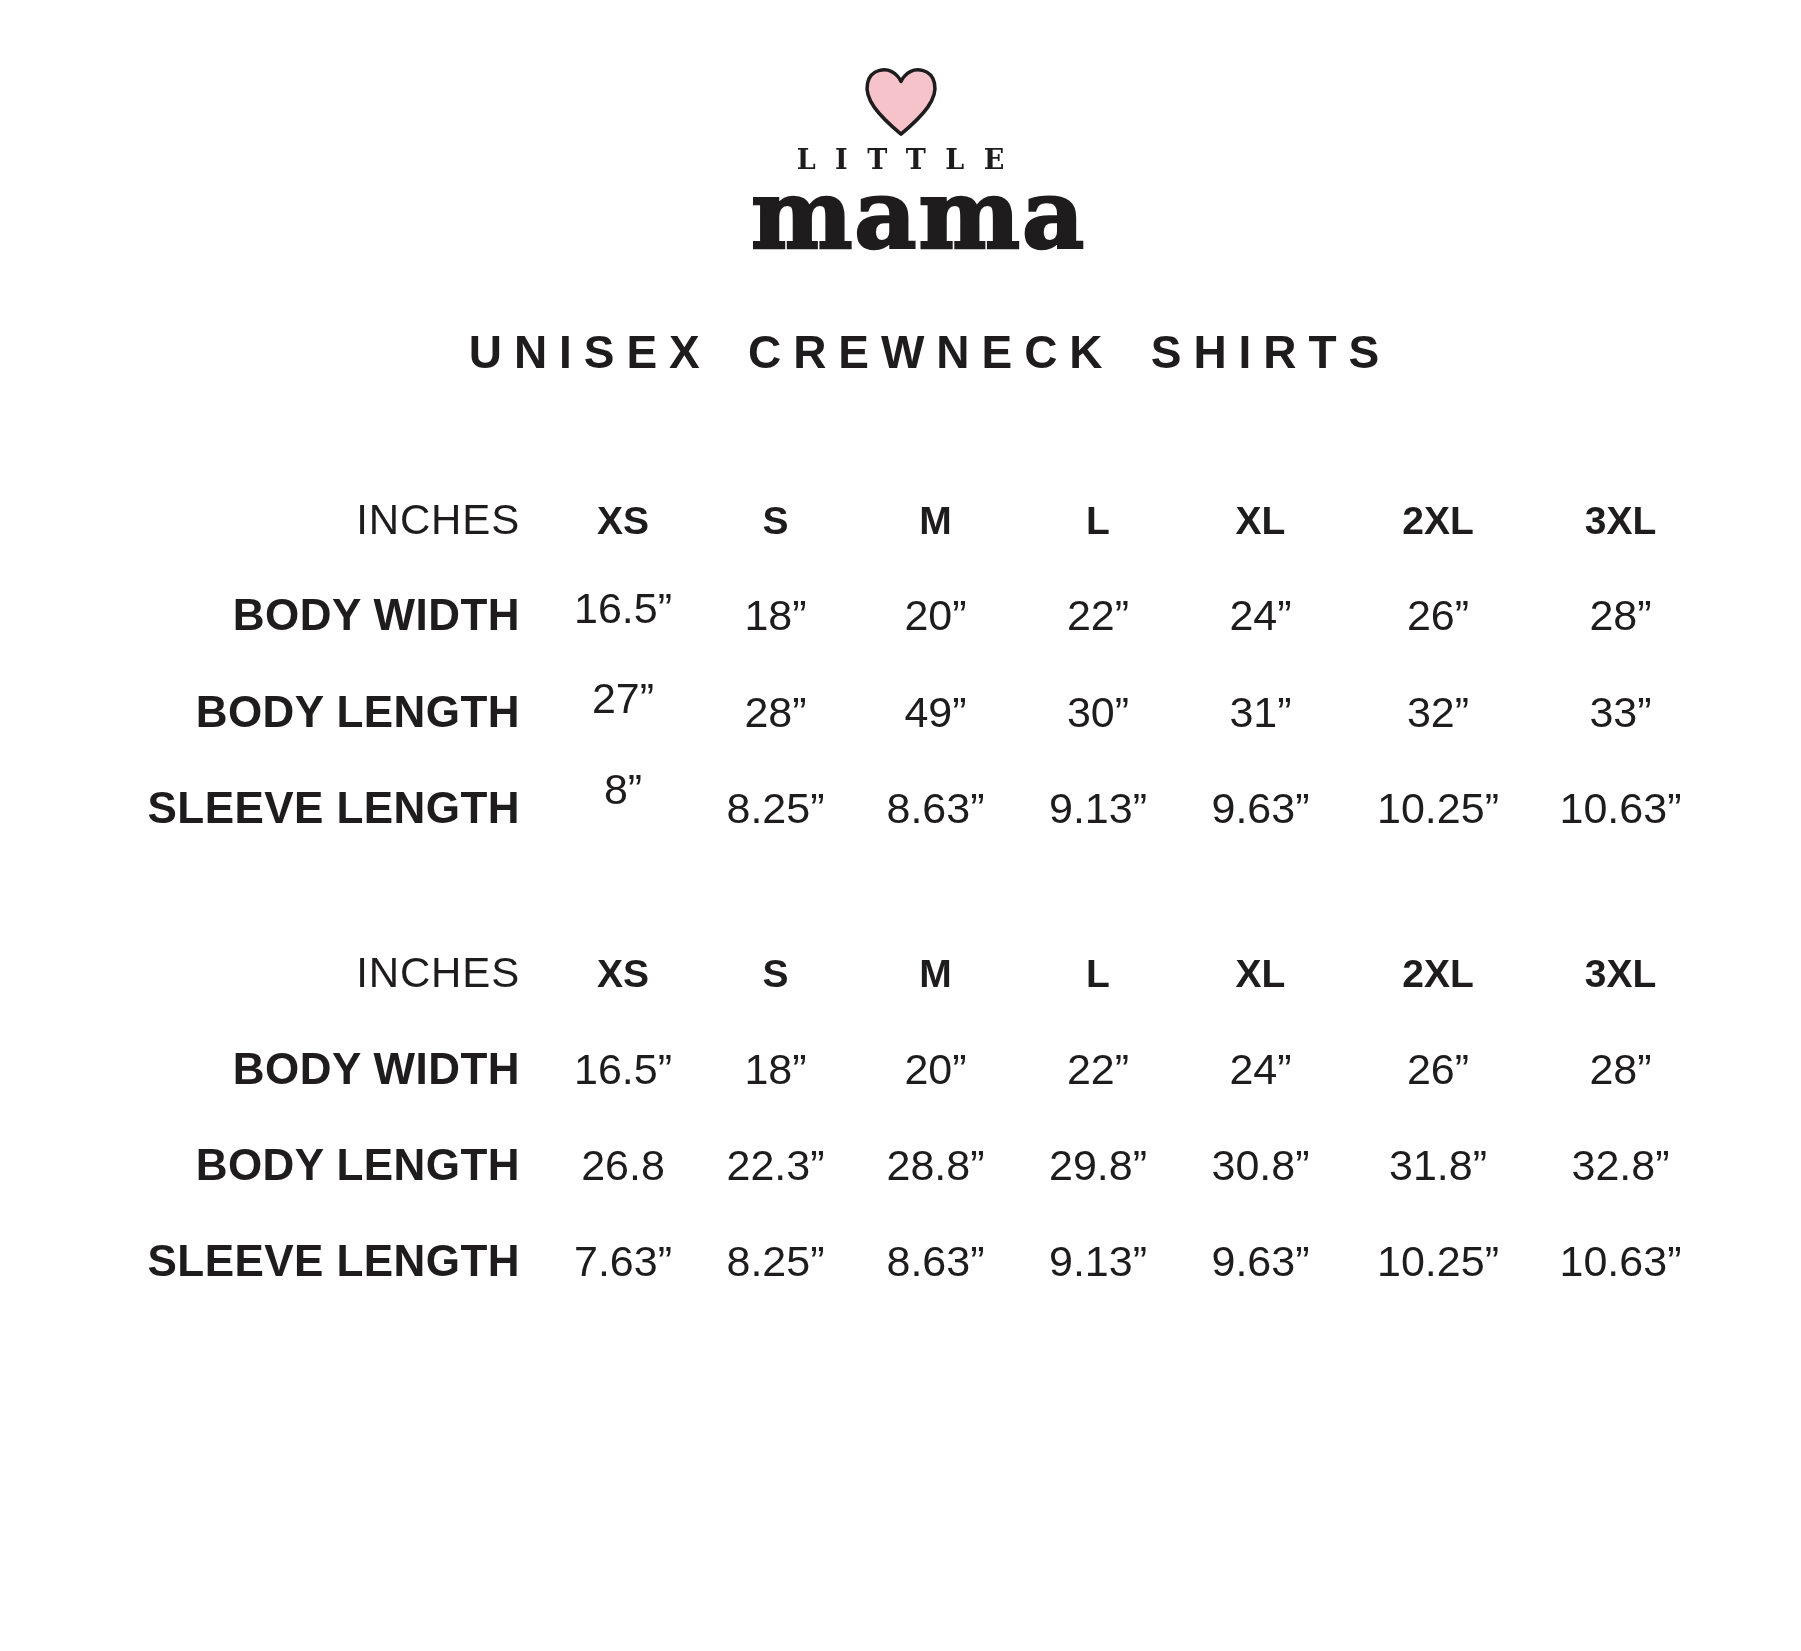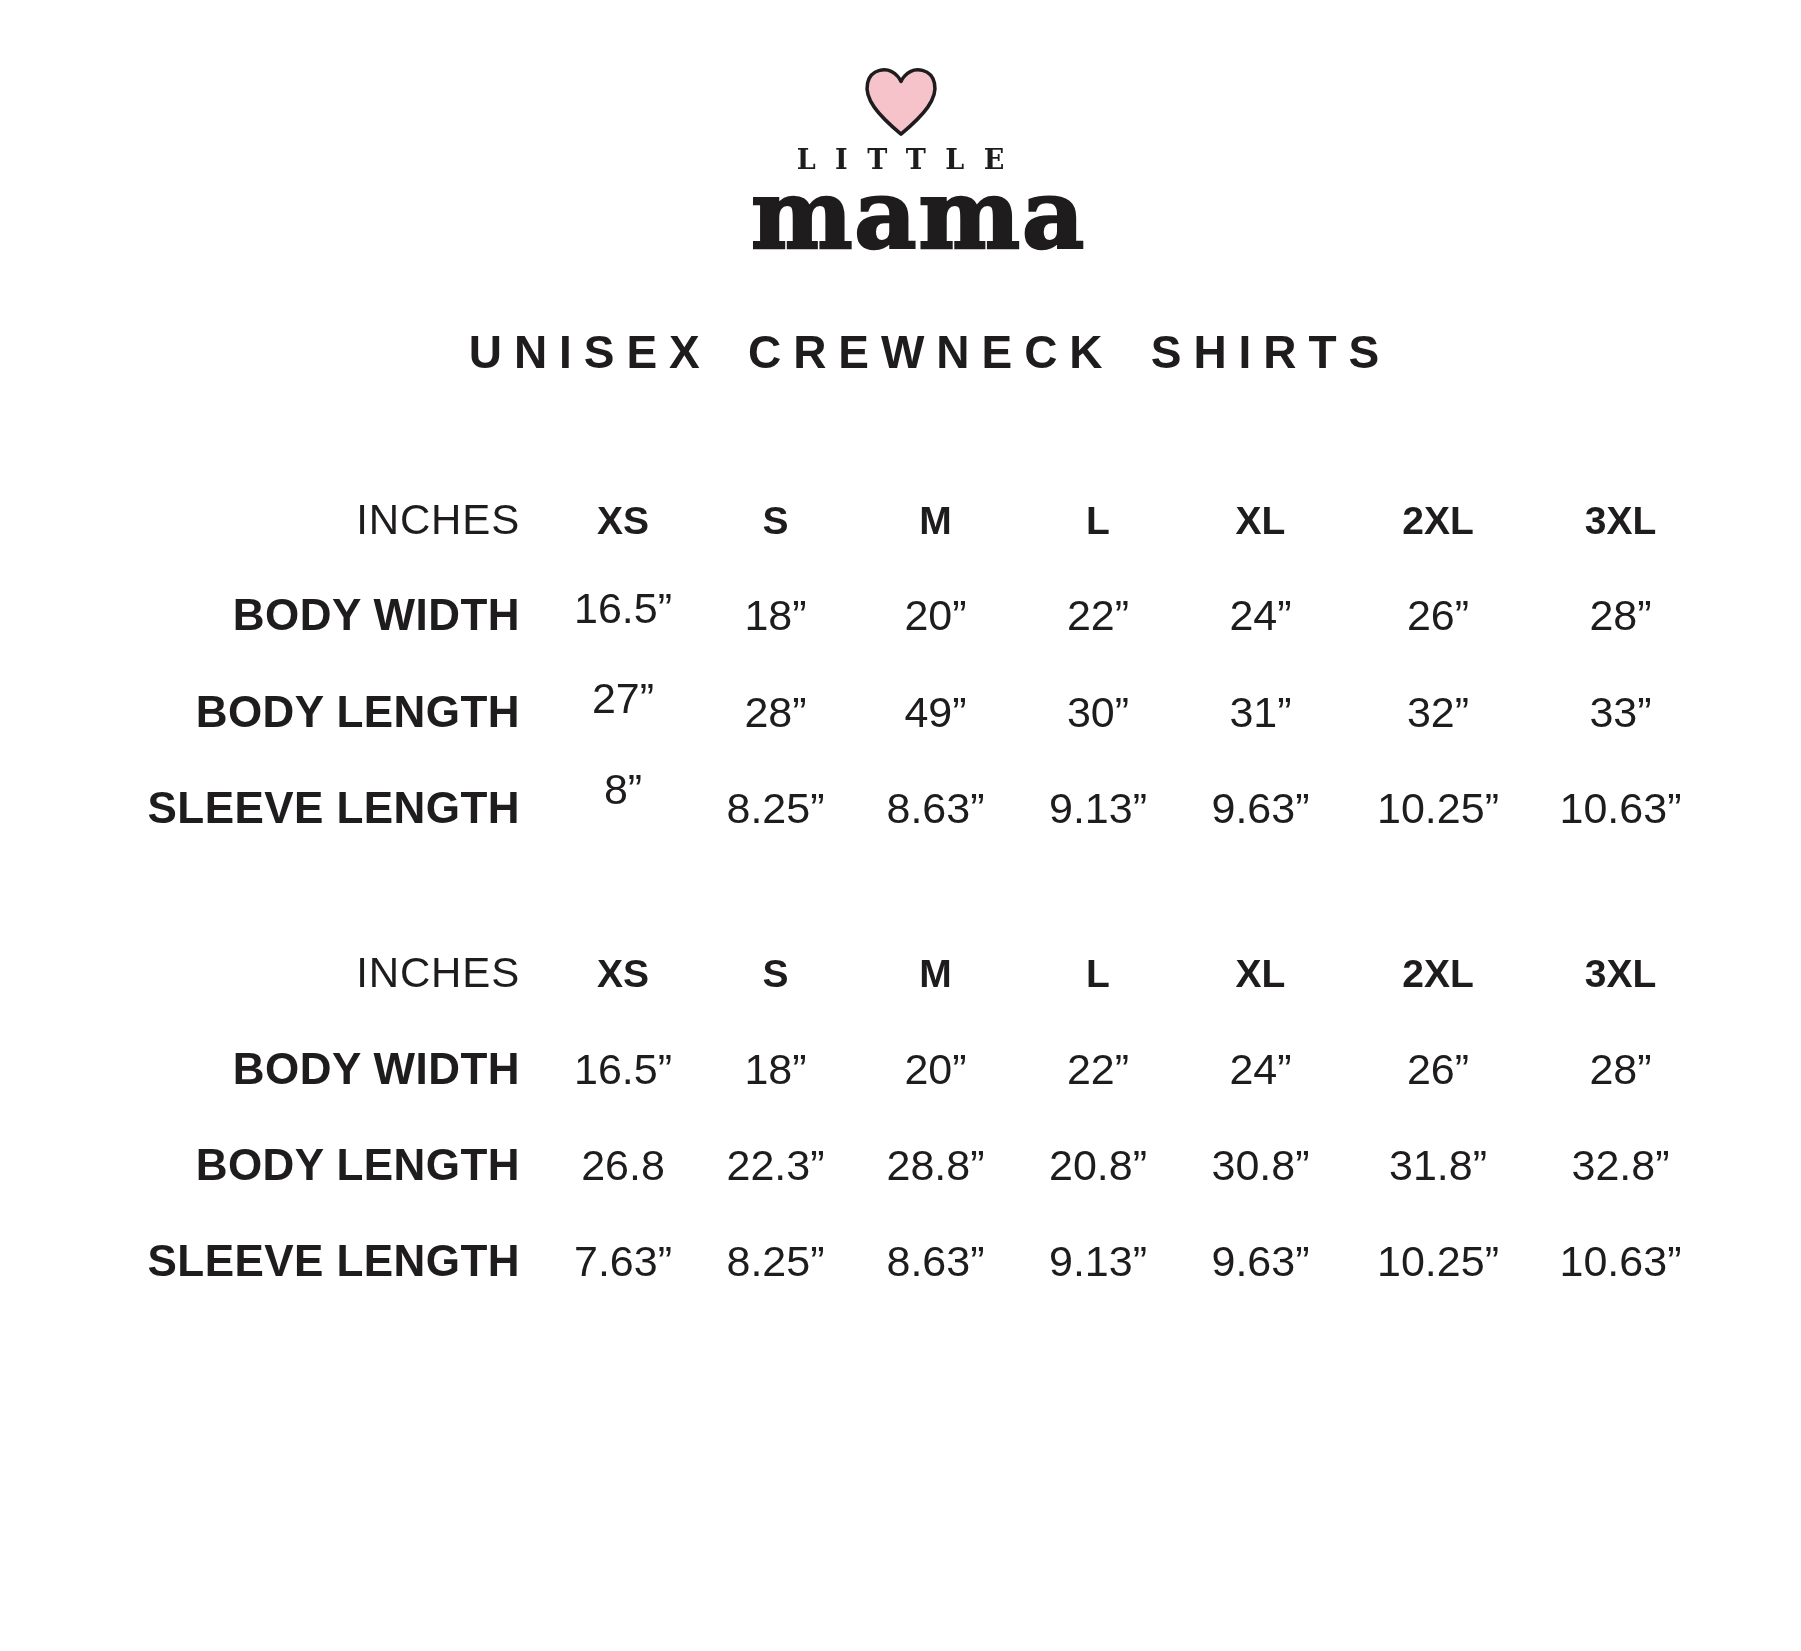--- a/index.html
+++ b/index.html
@@ -153,21 +153,21 @@
       <div class="cell value">20”</div>
       <div class="cell value">22”</div>
       <div class="cell value">24”</div>
       <div class="cell value">26”</div>
       <div class="cell value">28”</div>
 
       <div class="cell label">BODY LENGTH</div>
       <div class="cell value">26.8</div>
       <div class="cell value">22.3”</div>
       <div class="cell value">28.8”</div>
-      <div class="cell value">20.8”</div>
+      <div class="cell value">29.8”</div>
       <div class="cell value">30.8”</div>
       <div class="cell value">31.8”</div>
       <div class="cell value">32.8”</div>
 
       <div class="cell label">SLEEVE LENGTH</div>
       <div class="cell value">7.63”</div>
       <div class="cell value">8.25”</div>
       <div class="cell value">8.63”</div>
       <div class="cell value">9.13”</div>
       <div class="cell value">9.63”</div>

